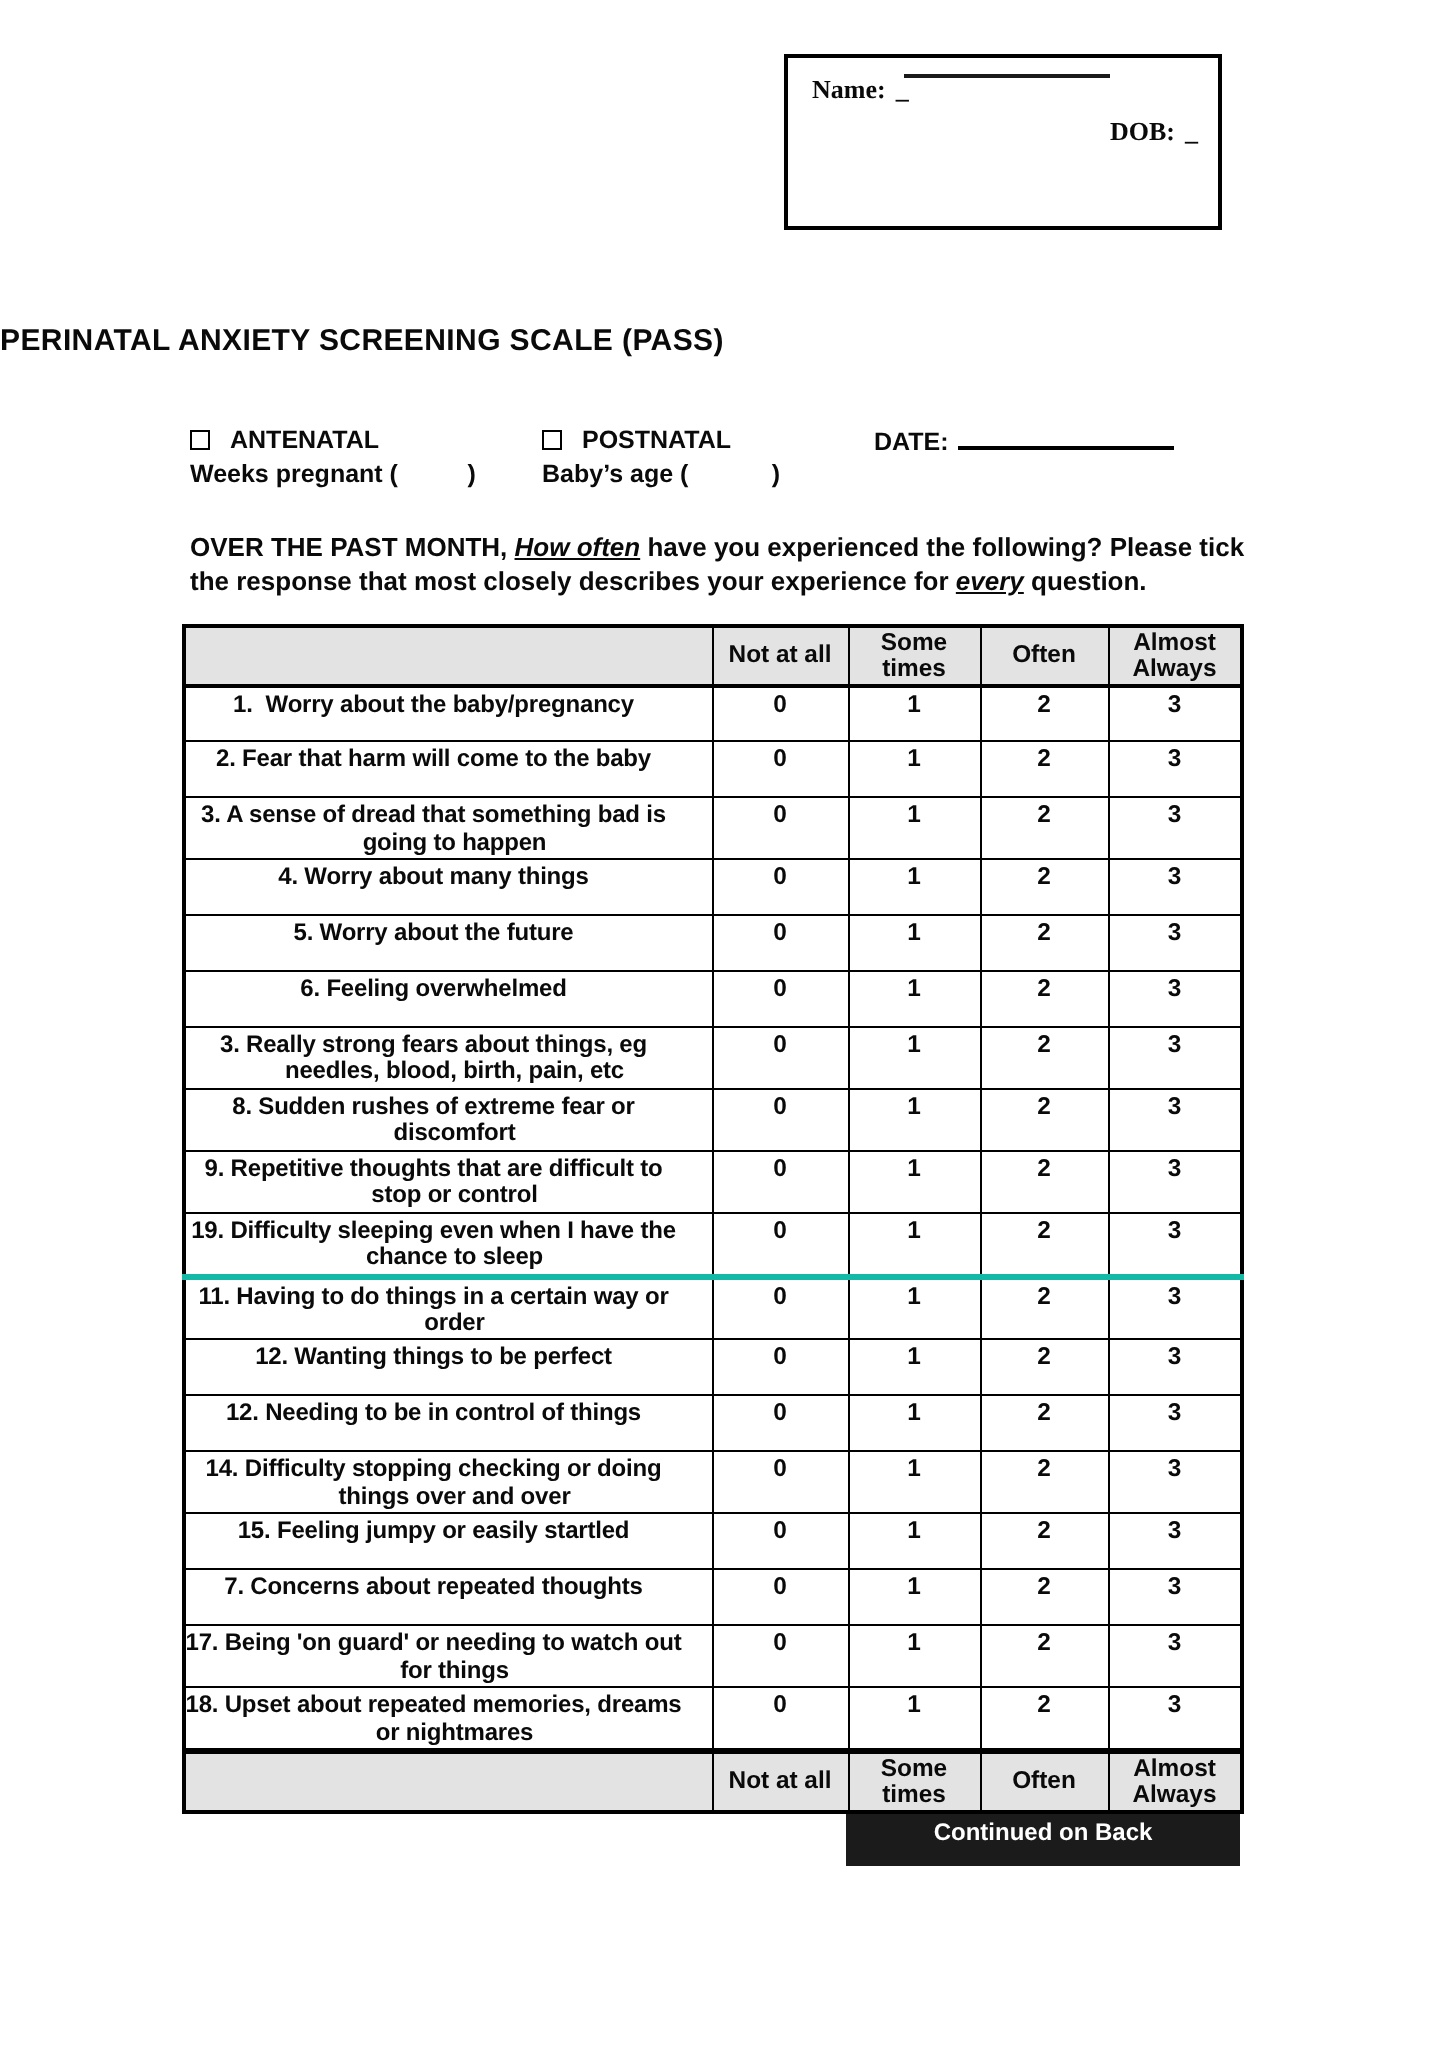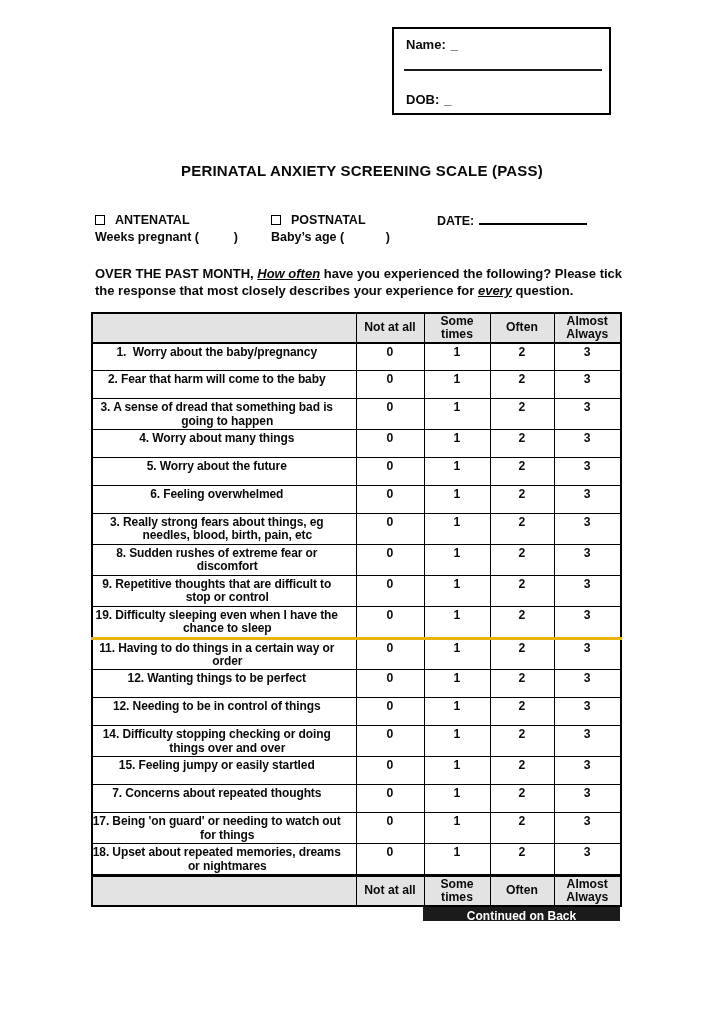--- a/index.html
+++ b/index.html
@@ -6,31 +6,31 @@
   html,body { background:#ffffff; }
   .page {
     position:relative; width:724px; height:1024px; background:#ffffff;
     font-family:"Liberation Sans", sans-serif; color:#0a0a0a; overflow:hidden;
   }
 
   
   .name-box {
     position:absolute; left:392px; top:27px; width:219px; height:88px;
     border:2px solid #000; padding:8px 10px 6px 12px;
-    display:flex; flex-direction:column; font-size:13px; font-weight:bold;
+    display:flex; flex-direction:row; font-size:13px; font-weight:bold;font-family:Liberation Serif, serif;
   }
   .nb-row { display:flex; align-items:flex-start; gap:5px; }
   .nb-name { height:38px; }
   .nb-divider { border-top:2px solid #1a1a1a; width:198px; margin-left:-2px; }
   .nb-dob { padding-top:21px; }
   .fill-mark { font-weight:bold; }
 
   
   .doc-title {
-    position:absolute; top:162px; left:0; width:724px; text-align:center;
+    position:absolute; top:162px; left:0; width:724px; 
     font-size:15px; font-weight:bold; letter-spacing:0.2px;
   }
 
   
   .meta-block { position:absolute; top:212px; font-size:12.5px; font-weight:bold; line-height:17px; }
   .m-ante { left:95px; }
   .m-post { left:271px; }
   .m-date { left:437px; }
   .cbx {
     display:inline-block; width:10px; height:10px; border:1.5px solid #000;
@@ -62,30 +62,30 @@
   }
   table.pass tbody td { height:28px; vertical-align:top; }
   td.q {
     font-size:12px; font-weight:bold; text-align:center; line-height:1.12;
     letter-spacing:-0.1px; white-space:pre-line;
     padding:2px 2px 1px 8px; text-indent:-21px;
   }
   td.s {
     text-align:center; font-size:12.2px; font-weight:bold; padding-top:1px;
   }
-  tr.section-break td { border-top:3px solid #eab308; }
+  tr.section-break td { border-top:3px solid #14b8a6; }
   table.pass tfoot td {
     background:#e3e3e3; border-top:3px solid #000; font-weight:bold;
     text-align:center; white-space:pre-line; font-size:12.2px;
     line-height:1.05; height:29px; vertical-align:middle; padding:1px 0;
   }
 
   
   .continued-bar {
-    margin-left:auto; width:197px; height:14px; background:#1b1b1b;
+    margin-left:auto; width:197px; height:26px; background:#1b1b1b;
     color:#ffffff; font-size:12px; font-weight:bold; text-align:center;
     line-height:18px;
   }
 </style>
 </head>
 <body>
 
 <div class="page">
 
   <div class="name-box">

